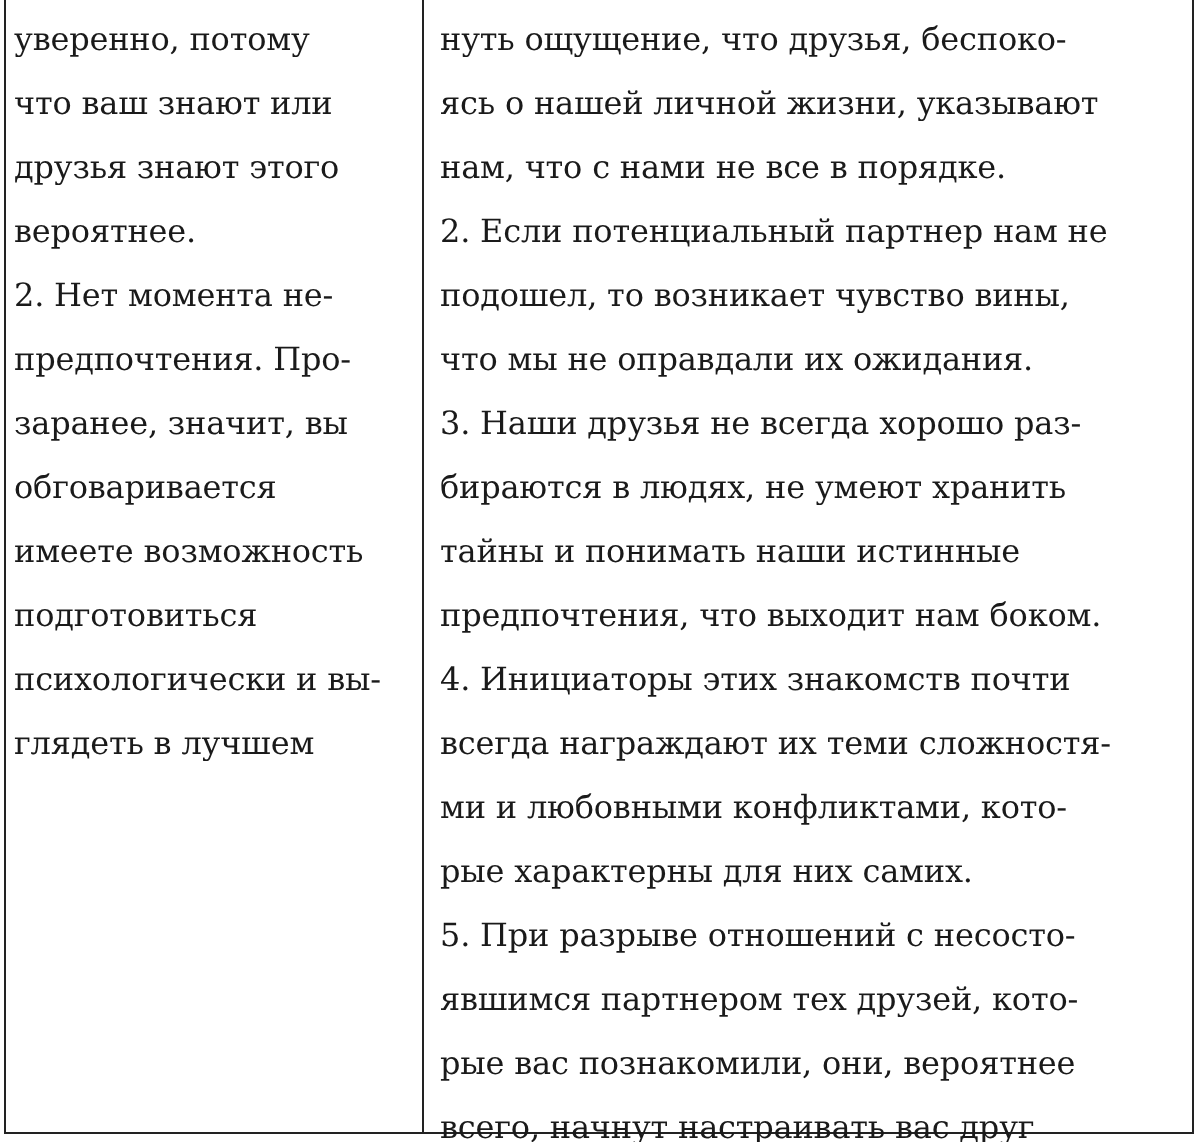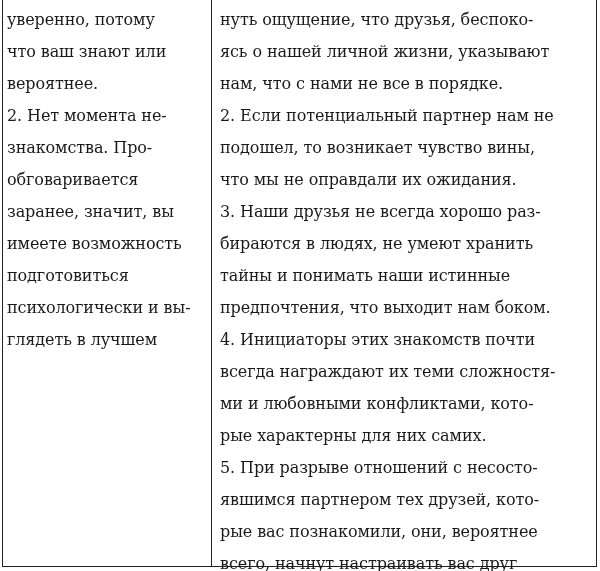--- a/index.html
+++ b/index.html
@@ -49,25 +49,26 @@
       letter-spacing: -0.1px;
     }
   </style>
 </head>
 <body>
 
 <div class="table-frame">
   <div class="col col-left">
     <span class="line">уверенно, потому</span>
     <span class="line">что ваш знают или</span>
+    <span class="line">друзья знают этого</span>
     <span class="line">вероятнее.</span>
     <span class="line">2. Нет момента не-</span>
-    <span class="line">знакомства. Про-</span>
+    <span class="line">предпочтения. Про-</span>
+    <span class="line">заранее, значит, вы</span>
     <span class="line">обговаривается</span>
-    <span class="line">заранее, значит, вы</span>
     <span class="line">имеете возможность</span>
     <span class="line">подготовиться</span>
     <span class="line">психологически и вы-</span>
     <span class="line">глядеть в лучшем</span>
   </div>
   <div class="col col-right">
     <span class="line">нуть ощущение, что друзья, беспоко-</span>
     <span class="line">ясь о нашей личной жизни, указывают</span>
     <span class="line">нам, что с нами не все в порядке.</span>
     <span class="line">2. Если потенциальный партнер нам не</span>

